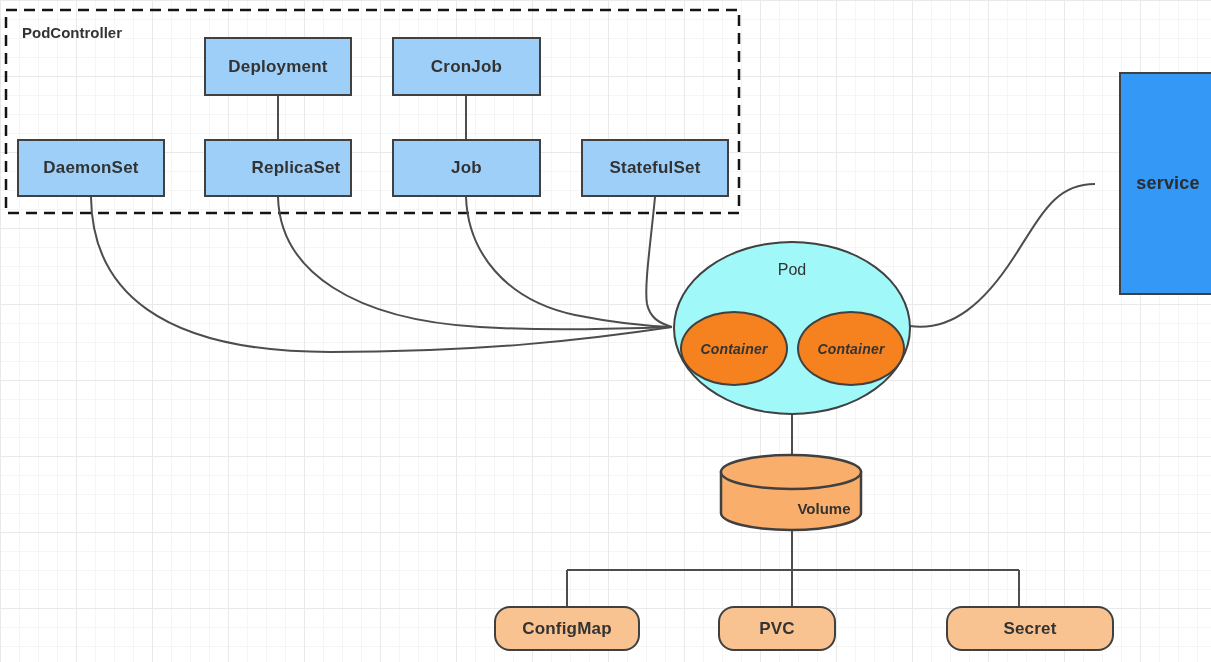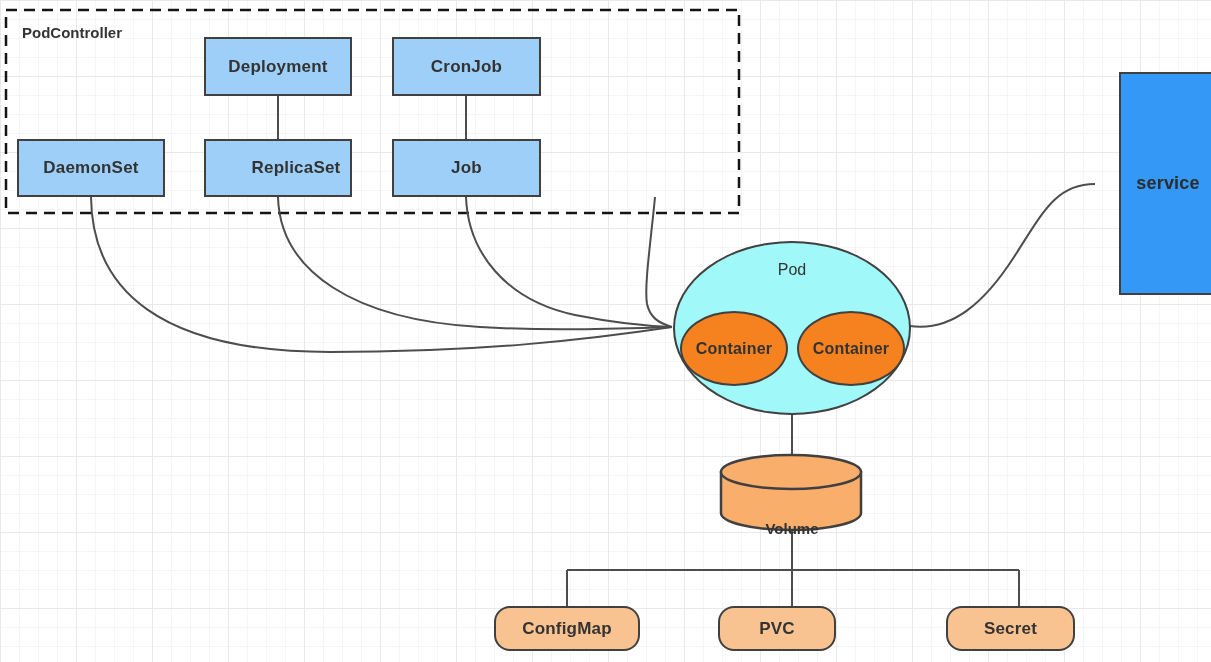--- a/index.html
+++ b/index.html
@@ -39,28 +39,29 @@
     background:#a0f8f8;border:2px solid #404040;border-radius:50%;
     box-sizing:border-box;
   }
   .pod-label{
     position:absolute;left:673px;top:261px;width:238px;
     text-align:center;font-weight:normal;font-size:16px;color:#333333;
   }
   .container-ellipse{
     border-radius:50%;
     background:#f5821f;
-    font-size:16px;
+    font-size:14px;
+    font-style:italic;
   }
   .orange-round{
     background:#f9c291;border-radius:16px;
   }
   .volume-label{
-    position:absolute;left:722px;top:500px;width:140px;height:20px;
-    text-align:center;font-weight:bold;font-size:15px;color:#333333;margin-top:20px;
+    position:absolute;left:754px;top:500px;width:140px;height:20px;
+    text-align:center;font-weight:bold;font-size:15px;color:#333333;
   }
 </style>
 </head>
 <body>
 
 <div class="canvas">
 
   <svg class="layer" width="1211" height="662" viewBox="0 0 1211 662">
 
     <rect x="6" y="10" width="733" height="203" fill="none" stroke="#141414" stroke-width="2.5" stroke-dasharray="11 7"></rect>
@@ -89,27 +90,28 @@
     </g>
   </svg>
 
   <div class="group-label">PodController</div>
 
   <div class="node blue-box" style="left:204px;top:37px;width:148px;height:59px;">Deployment</div>
   <div class="node blue-box" style="left:392px;top:37px;width:149px;height:59px;">CronJob</div>
   <div class="node blue-box" style="left:17px;top:139px;width:148px;height:58px;">DaemonSet</div>
   <div class="node blue-box" style="left:204px;top:139px;width:148px;height:58px;padding-left:36px;">ReplicaSet</div>
   <div class="node blue-box" style="left:392px;top:139px;width:149px;height:58px;">Job</div>
+  <div class="node blue-box" style="left:581px;top:139px;width:148px;height:58px;">StatefulSet</div>
 
   <div class="node service-box" style="left:1095px;top:72px;width:98px;height:223px;">service</div>
 
   <div class="pod-ellipse"></div>
   <div class="pod-label">Pod</div>
   <div class="node container-ellipse" style="left:680px;top:311px;width:108px;height:75px;">Container</div>
   <div class="node container-ellipse" style="left:797px;top:311px;width:108px;height:75px;">Container</div>
 
   <div class="volume-label">Volume</div>
 
   <div class="node orange-round" style="left:494px;top:606px;width:146px;height:45px;">ConfigMap</div>
   <div class="node orange-round" style="left:718px;top:606px;width:118px;height:45px;">PVC</div>
-  <div class="node orange-round" style="left:946px;top:606px;width:129px;height:45px;">Secret</div>
+  <div class="node orange-round" style="left:946px;top:606px;width:168px;height:45px;">Secret</div>
 
 </div>
 
 </body></html>

